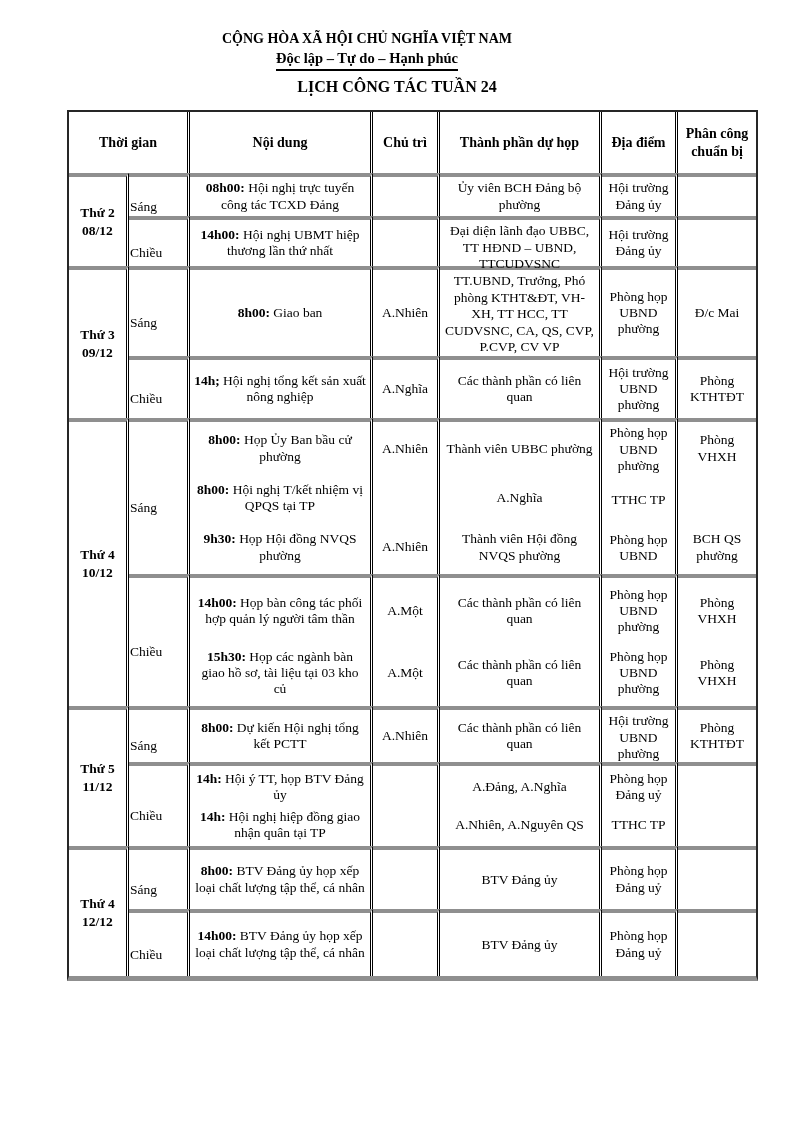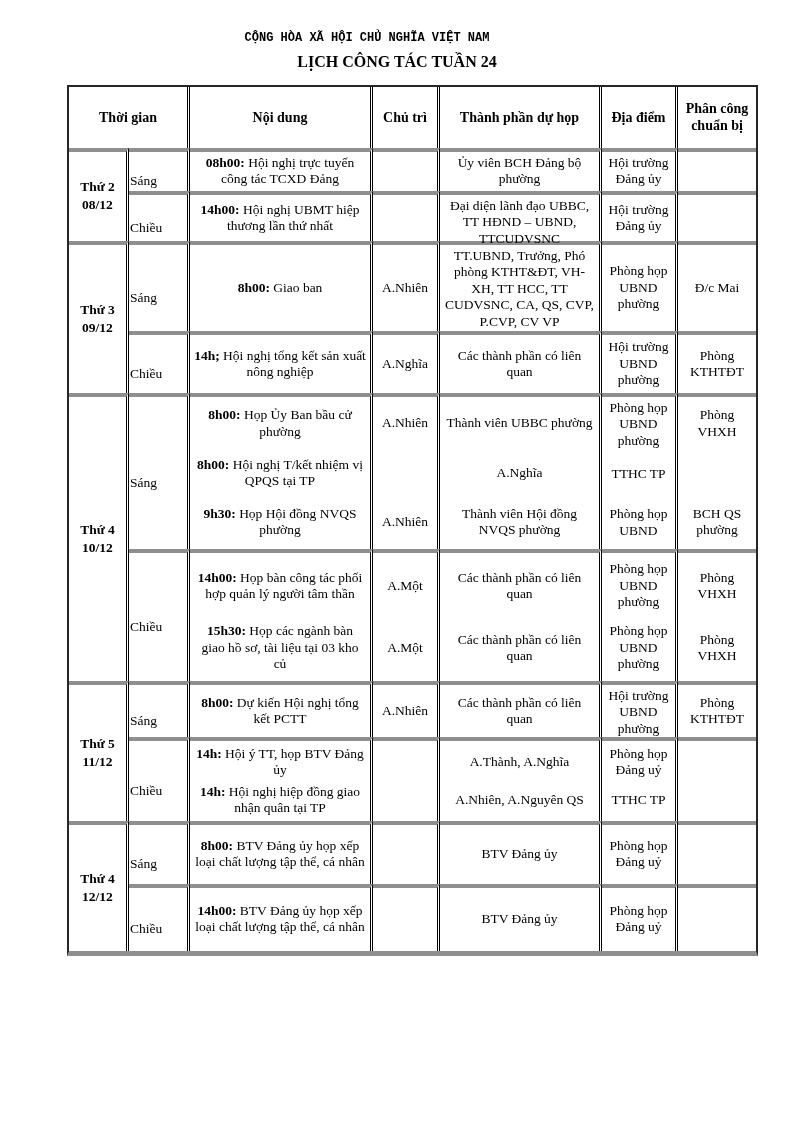--- a/index.html
+++ b/index.html
@@ -9,21 +9,21 @@
     margin:0 auto;
     background:#fff;
     font-family:"Liberation Serif","DejaVu Serif",serif;
     color:#000;
     overflow:hidden;
   }
   
   .letterhead{display:flex;padding-top:30px;}
   .lh-left{width:252px;margin-left:36px;text-align:center;font-weight:bold;font-size:15.5px;line-height:1.35;}
   .lh-right{flex:1;text-align:center;padding-right:60px;font-weight:bold;line-height:1.35;}
-  .lh-right .nat1{font-size:12px;font-family:Liberation Mono, monospace;}
+  .lh-right .nat1{font-size:14px;}
   .lh-right .nat2{font-size:14.5px;}
   .u{display:inline-block;border-bottom:2px solid #000;padding-bottom:1px;}
   
   .dateline{margin-top:14px;margin-left:96px;text-align:center;font-style:italic;font-size:14.5px;}
   .doc-title{margin-top:6px;text-align:center;font-weight:bold;font-size:16px;line-height:1.3;}
   
   table.sched{
     border-collapse:separate;border-spacing:0;table-layout:fixed;
     margin:12px 0 0 67px;
     border:2px solid #262626;
@@ -46,20 +46,21 @@
   .blk .t b{font-weight:bold;}
 </style>
 </head>
 <body>
 
 <div class="page">
 
   <div class="letterhead">
     <div class="lh-right">
       <div class="nat1">CỘNG HÒA XÃ HỘI CHỦ NGHĨA VIỆT NAM</div>
+      <div class="nat2"><span class="u">Độc lập – Tự do – Hạnh phúc</span></div>
     </div>
   </div>
 
 
   <div class="doc-title">
     <div>LỊCH CÔNG TÁC TUẦN 24</div>
   </div>
 
   <table class="sched">
     <colgroup>
@@ -427,21 +428,21 @@
                 <span class="t"></span>
               </div>
               <div class="blk">
                 <span class="t"></span>
               </div>
             </div>
           </td>
           <td class="stack-cell participants-cell">
             <div class="stack" style="height: 76px;">
               <div class="blk">
-                <span class="t">A.Thành, A.Nghĩa</span>
+                <span class="t">A.Đảng, A.Nghĩa</span>
               </div>
               <div class="blk">
                 <span class="t">A.Nhiên, A.Nguyên QS</span>
               </div>
             </div>
           </td>
           <td class="stack-cell location-cell">
             <div class="stack" style="height: 76px;">
               <div class="blk">
                 <span class="t">Phòng họp Đảng uỷ</span>

